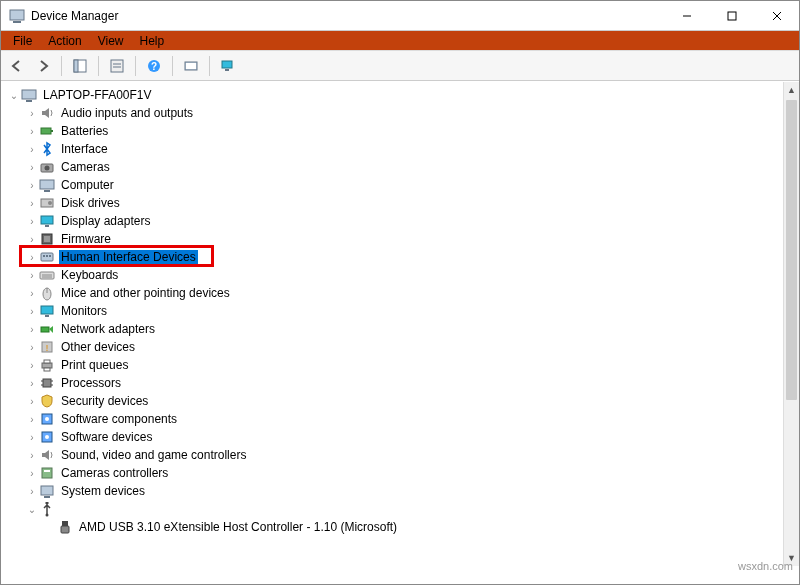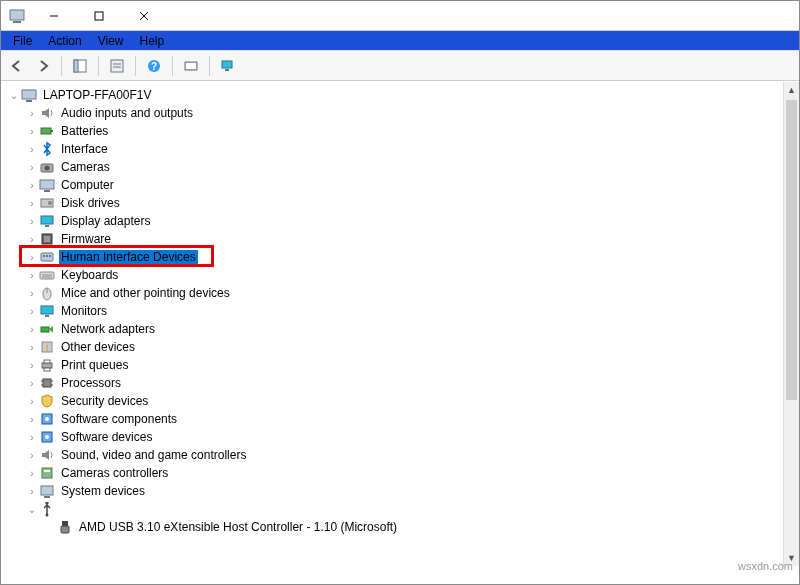--- a/index.html
+++ b/index.html
@@ -38,21 +38,21 @@
     font-family: "Segoe UI Symbol", sans-serif;
   }
 
   
   .menubar {
     display: flex;
     align-items: center;
     height: 20px;
     padding: 0 4px;
     border-bottom: 1px solid #ddd;
-    background: #1d4ed8;
+    background: #c2410c;
   }
   .menubar .menu-item {
     padding: 2px 8px;
   }
 
   
   .toolbar {
     display: flex;
     align-items: center;
     height: 30px;
@@ -155,20 +155,21 @@
 </head>
 <body>
 
 <div class="titlebar">
   <span class="icon">
     <svg width="16" height="16" viewBox="0 0 16 16">
         <rect x="1" y="2" width="14" height="10" fill="#bcd" stroke="#678"></rect>
         <rect x="4" y="13" width="8" height="2" fill="#678"></rect>
       </svg>
   </span>
+  <span class="title">Device Manager</span>
   <div class="win-btn">
     <svg width="10" height="10">
         <line x1="1" y1="5" x2="9" y2="5" stroke="#000" stroke-width="1"></line>
       </svg>
   </div>
   <div class="win-btn">
     <svg width="10" height="10">
         <rect x="1" y="1" width="8" height="8" fill="none" stroke="#000" stroke-width="1"></rect>
       </svg>
   </div>

